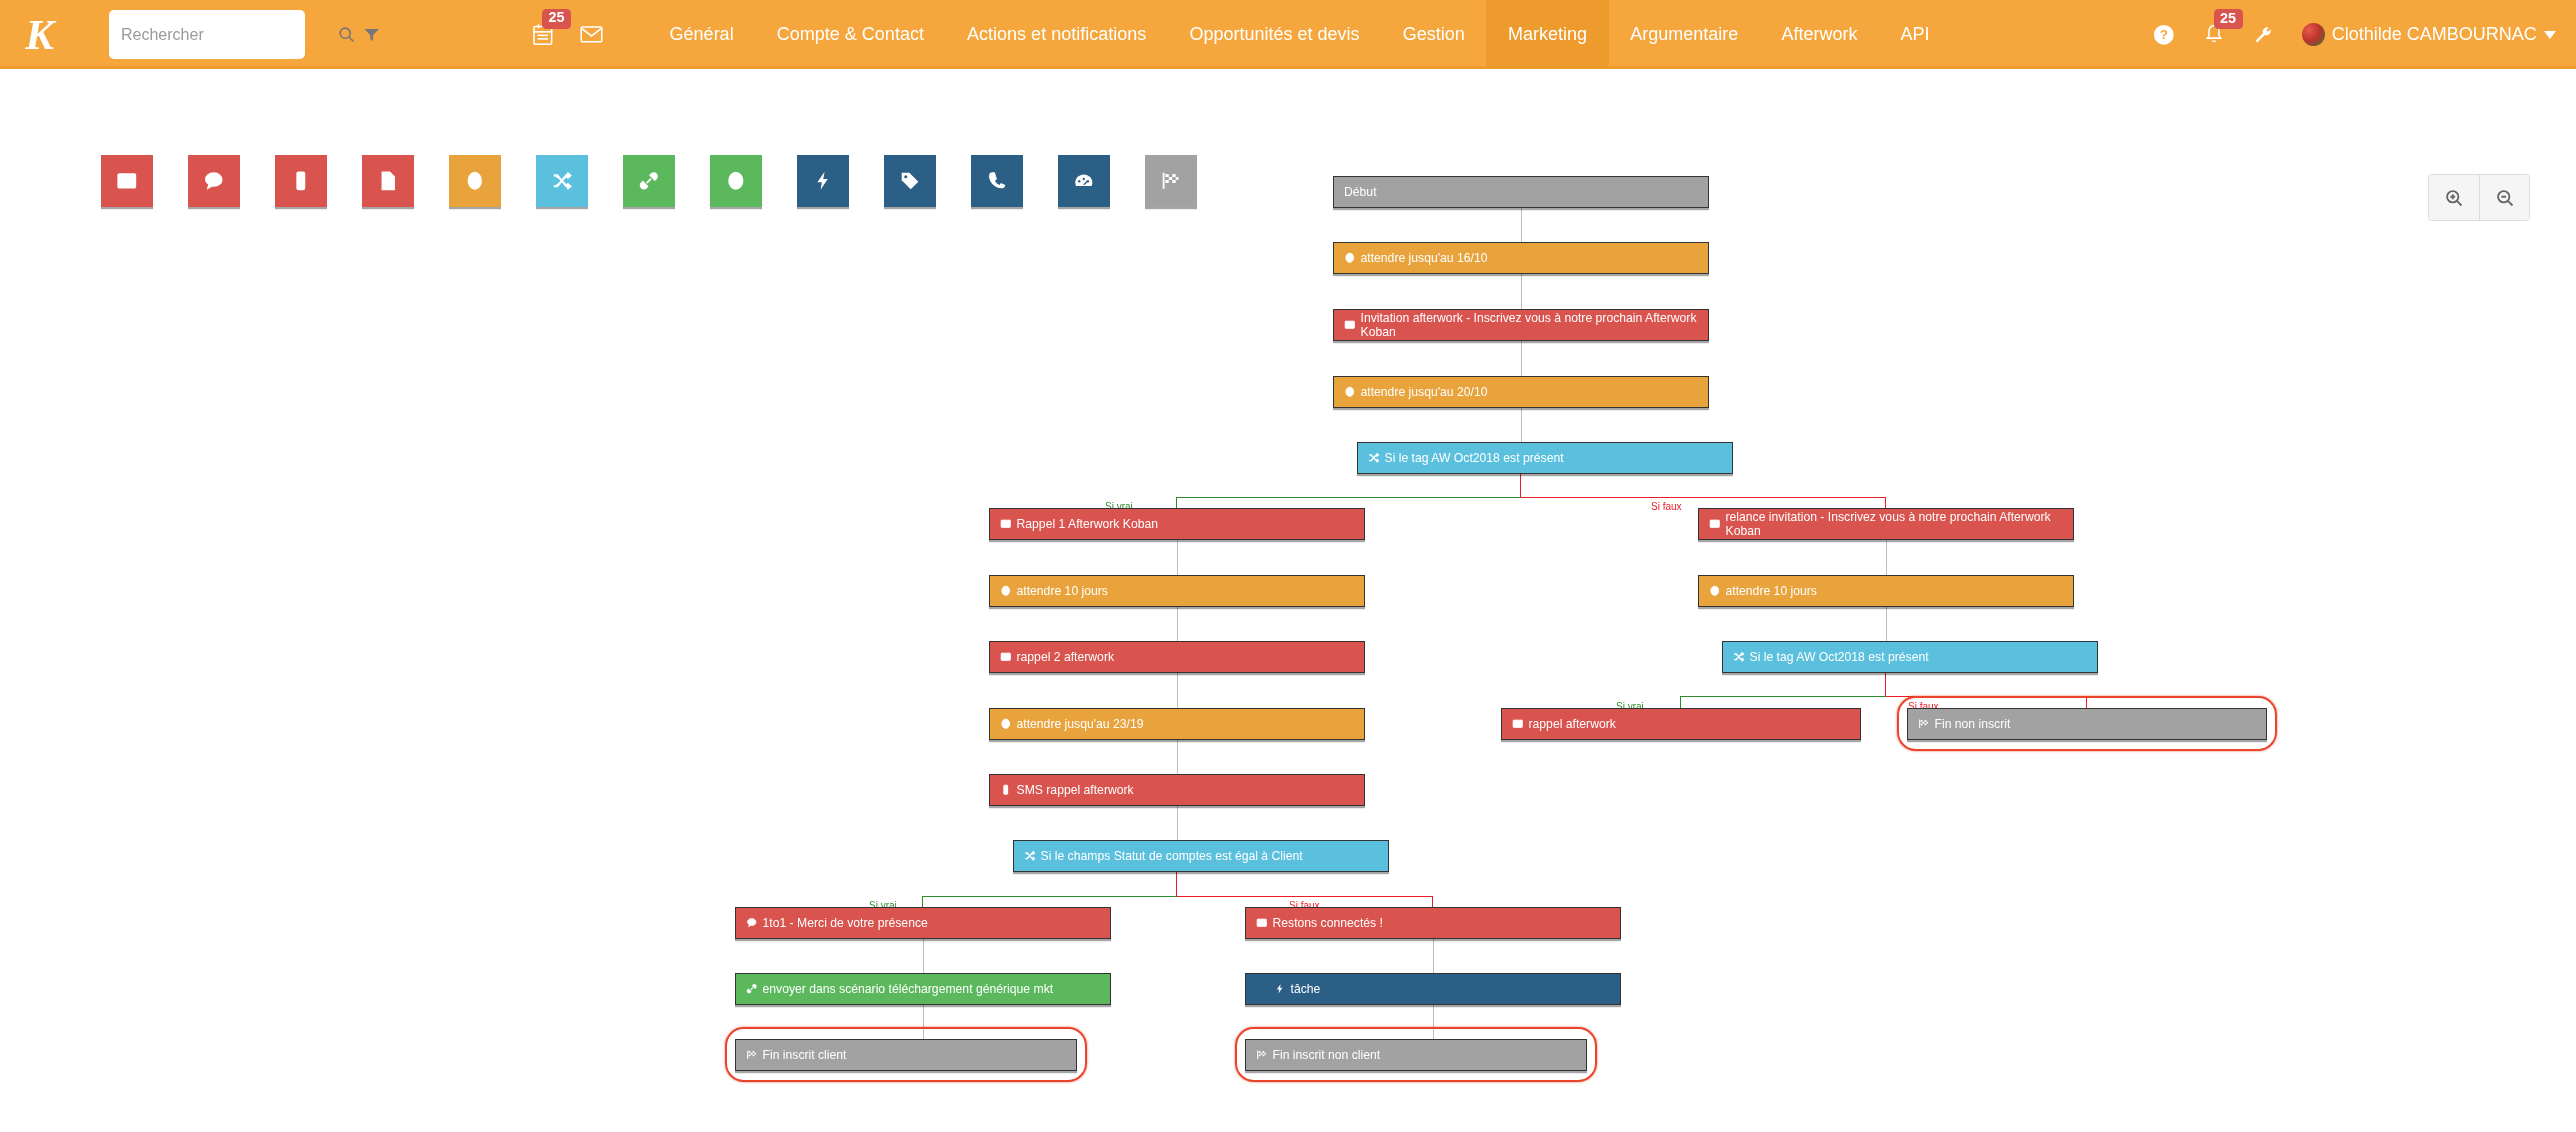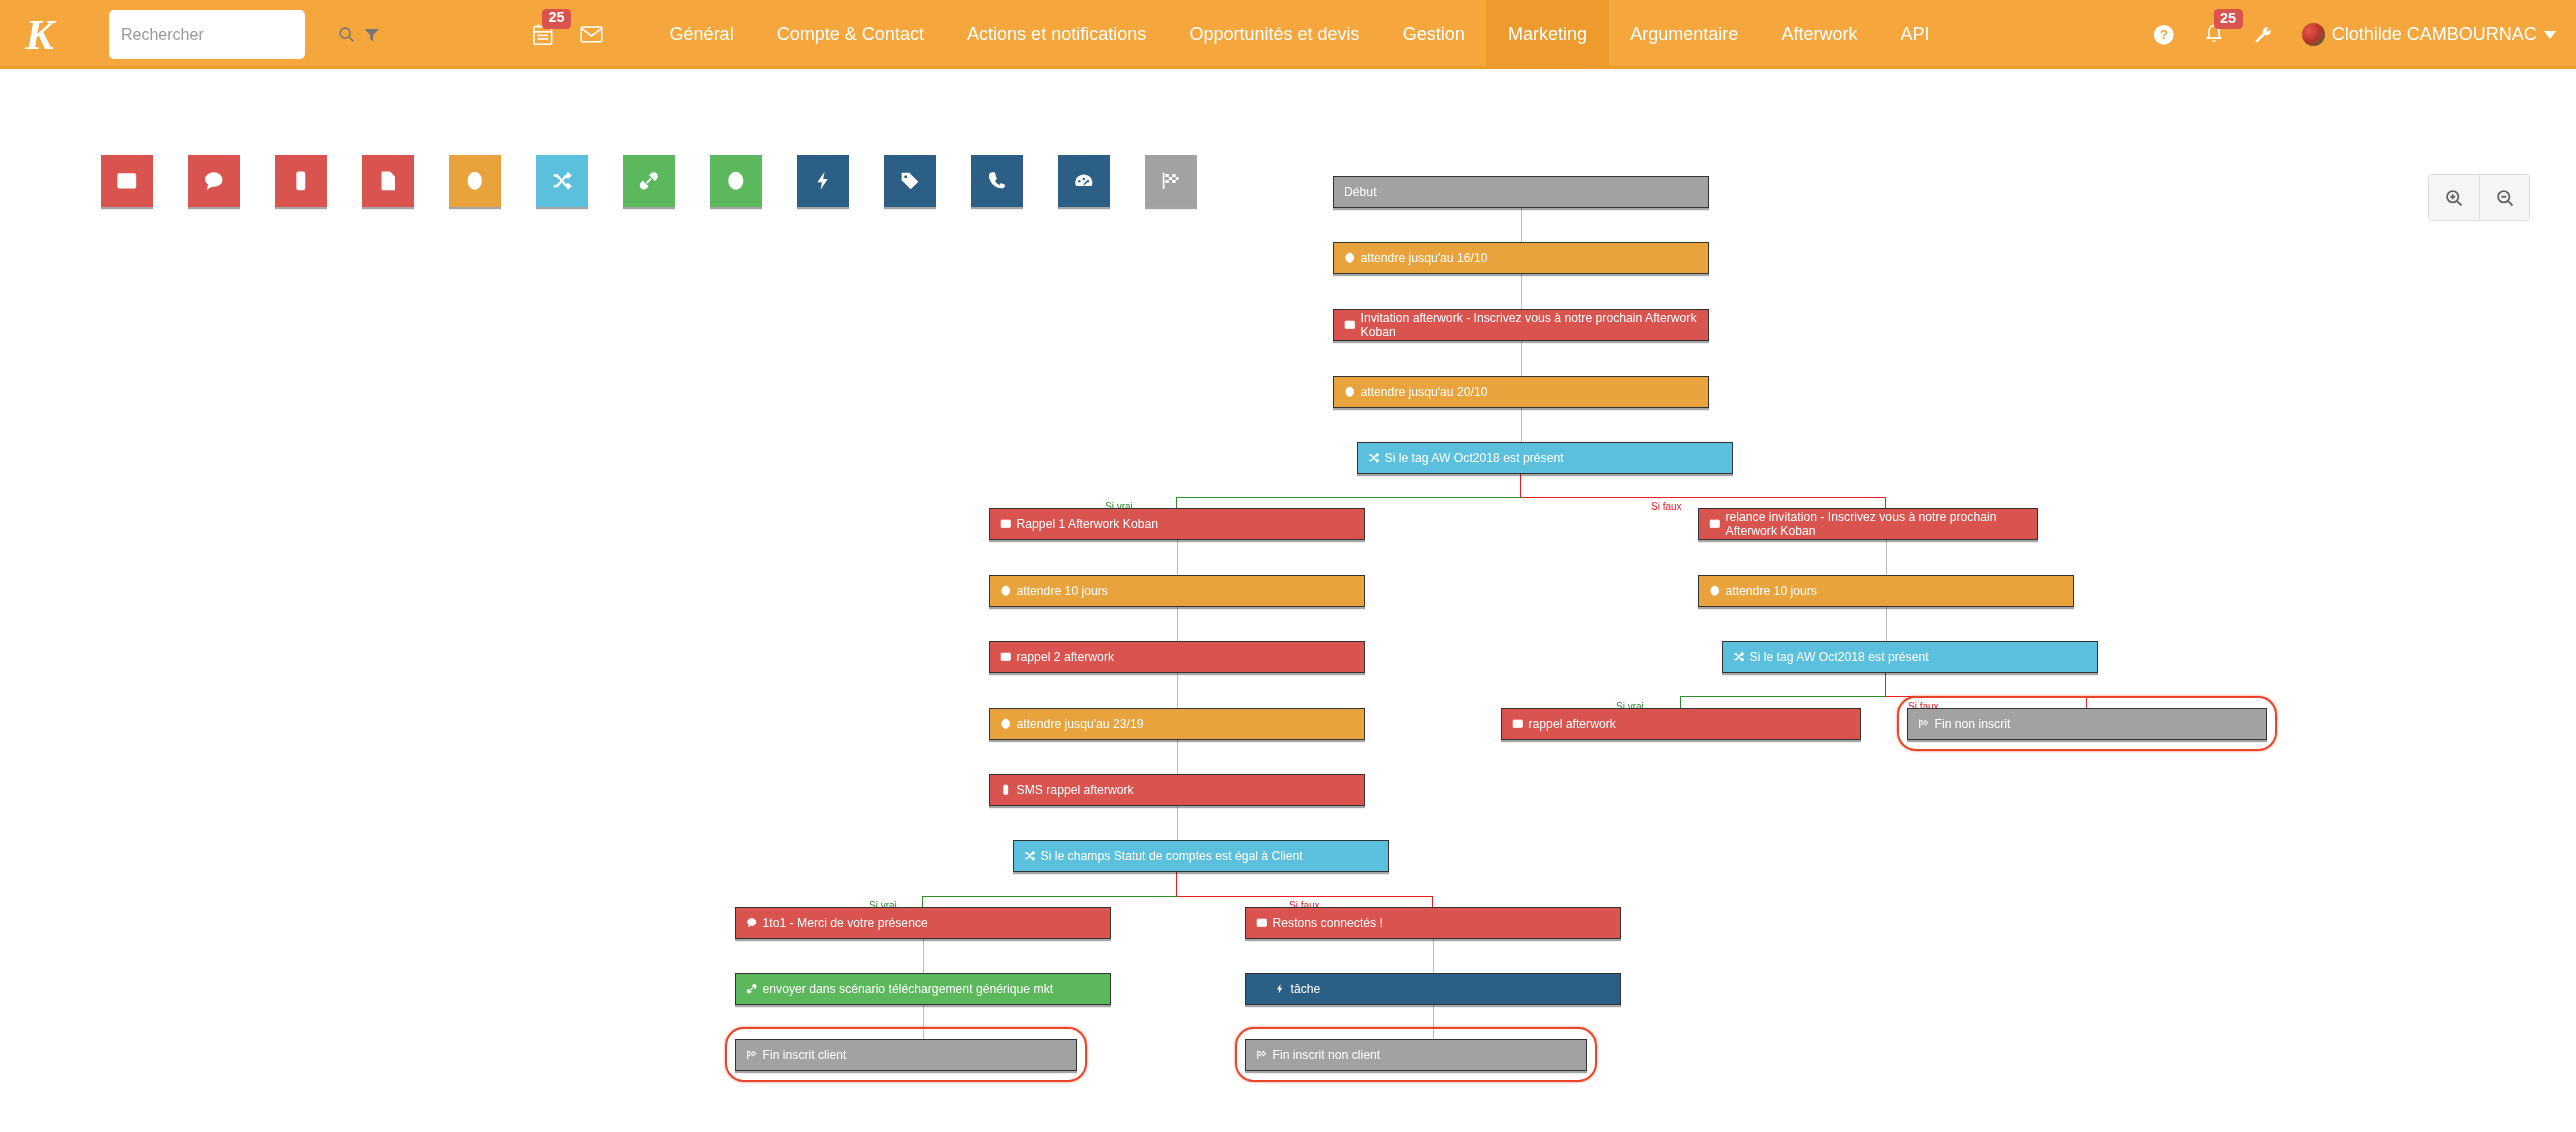--- a/index.html
+++ b/index.html
@@ -421,21 +421,21 @@
     </div>
     <div class="node red" style="left: 989px; top: 439px; width: 376px; height: 32px; text-align: center;">
       <span class="nicon">
         <svg viewBox="0 0 24 24" fill="none" stroke="#fff" stroke-width="2">
           <rect x="2.5" y="4.5" width="19" height="15" rx="1"></rect>
           <polyline points="3,5.5 12,14 21,5.5"></polyline>
         </svg>
       </span>
       <span>Rappel 1 Afterwork Koban</span>
     </div>
-    <div class="node red" style="left: 1698px; top: 439px; width: 340px; height: 32px;">
+    <div class="node red" style="left: 1698px; top: 439px; width: 376px; height: 32px;">
       <span class="nicon">
         <svg viewBox="0 0 24 24" fill="none" stroke="#fff" stroke-width="2">
           <rect x="2.5" y="4.5" width="19" height="15" rx="1"></rect>
           <polyline points="3,5.5 12,14 21,5.5"></polyline>
         </svg>
       </span>
       <span>relance invitation - Inscrivez vous à notre prochain Afterwork Koban</span>
     </div>
     <div class="node orange" style="left: 989px; top: 506px; width: 376px; height: 32px;">
       <span class="nicon">

